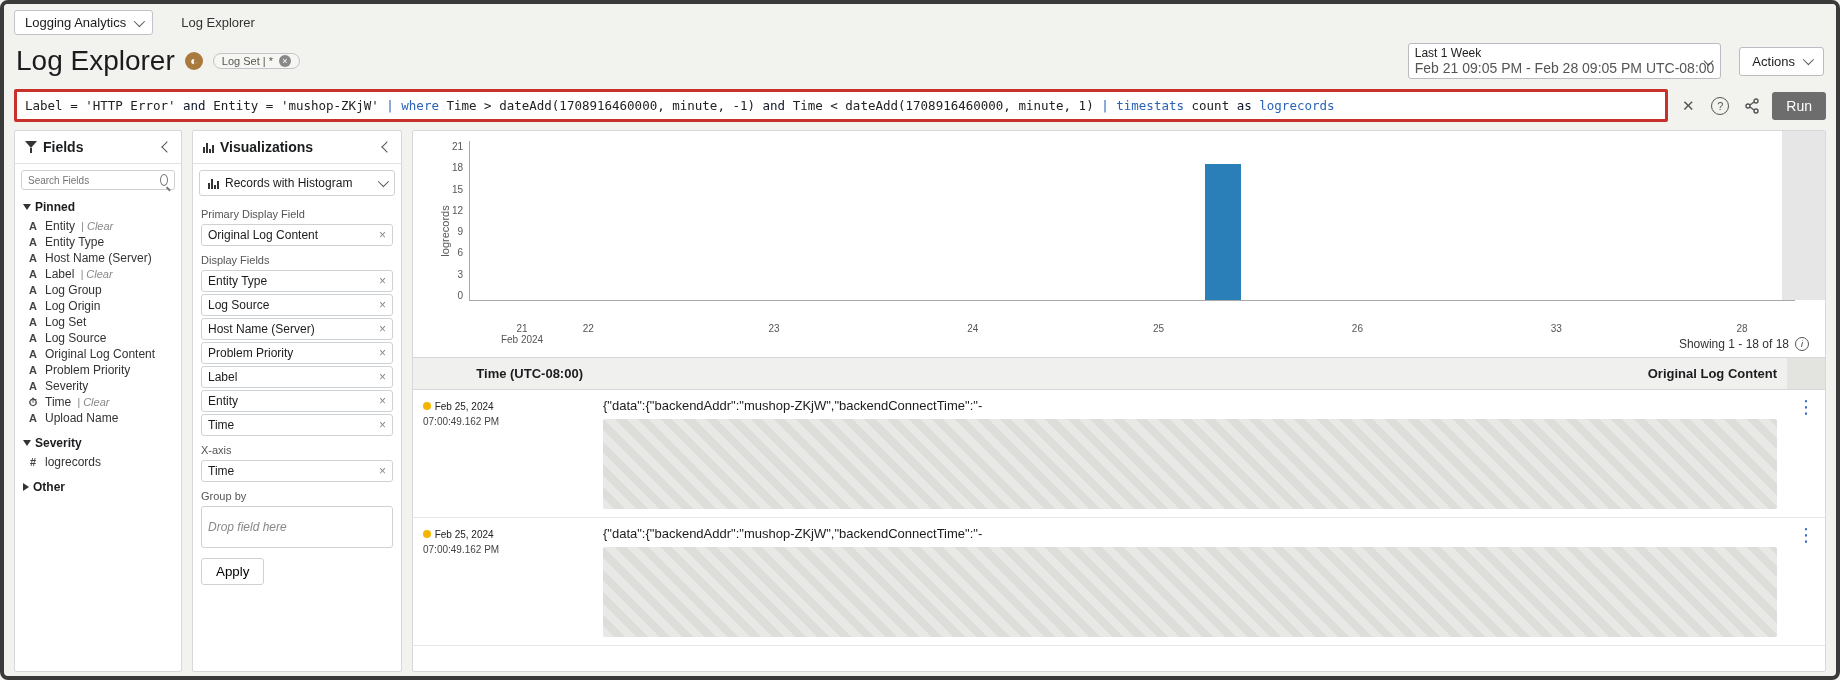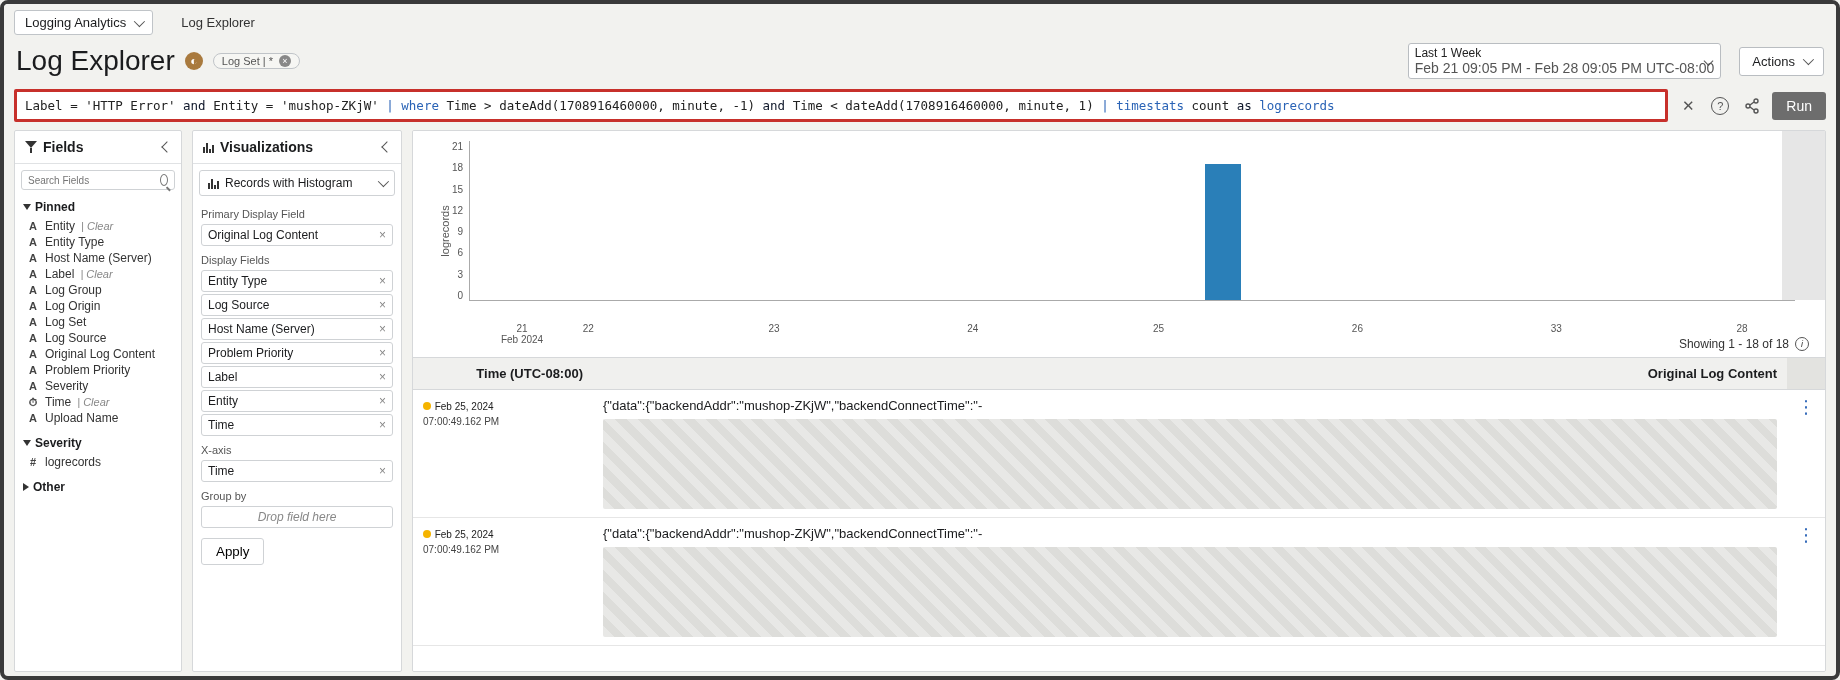--- a/index.html
+++ b/index.html
@@ -152,21 +152,21 @@
   .viz-select{
     margin:6px;border:1px solid #cfd2d5;border-radius:3px;display:flex;align-items:center;gap:6px;padding:5px 8px;cursor:pointer;
   }
   .viz-select .chev-down{margin-left:auto;}
   .viz-label{font-size:11px;color:#555;padding:6px 8px 2px;}
   .token-input{
     margin:2px 8px;border:1px solid #cfd2d5;border-radius:3px;display:flex;align-items:center;justify-content:space-between;padding:3px 6px;font-size:12px;cursor:pointer;
   }
   .token-input .x{color:#888;cursor:pointer;}
   .apply-btn{margin:8px;border:1px solid #cfd2d5;background:#fff;border-radius:3px;padding:5px 14px;cursor:pointer;width:max-content;}
-  .drop-here{margin:2px 8px;border:1px solid #cfd2d5;border-radius:3px;padding:3px 6px;font-size:12px;color:#888;font-style:italic;text-align:center;}
+  .drop-here{margin:2px 8px;border:1px solid #cfd2d5;border-radius:3px;padding:13px 6px;font-size:12px;color:#888;font-style:italic;}
 
   
   .chart-wrap{height:200px;position:relative;padding:10px 30px 8px 56px;}
   .ylab{position:absolute;left:6px;top:50%;transform:translateY(-50%) rotate(-90deg);font-size:11px;color:#555;}
   .yticks{position:absolute;left:30px;top:10px;bottom:30px;width:20px;display:flex;flex-direction:column;justify-content:space-between;text-align:right;font-size:10px;color:#555;}
   .plot{position:absolute;left:56px;right:30px;top:10px;bottom:30px;border-left:1px solid #aaa;border-bottom:1px solid #aaa;}
   .bar{position:absolute;bottom:0;background:#2a7fb8;width:36px;}
   .ghost{position:absolute;bottom:0;top:-10px;background:#e6e6e6;width:46px;}
   .xticks{position:absolute;left:56px;right:30px;bottom:8px;display:flex;font-size:10px;color:#555;}
   .xticks span{position:absolute;transform:translateX(-50%);white-space:nowrap;text-align:center;}

